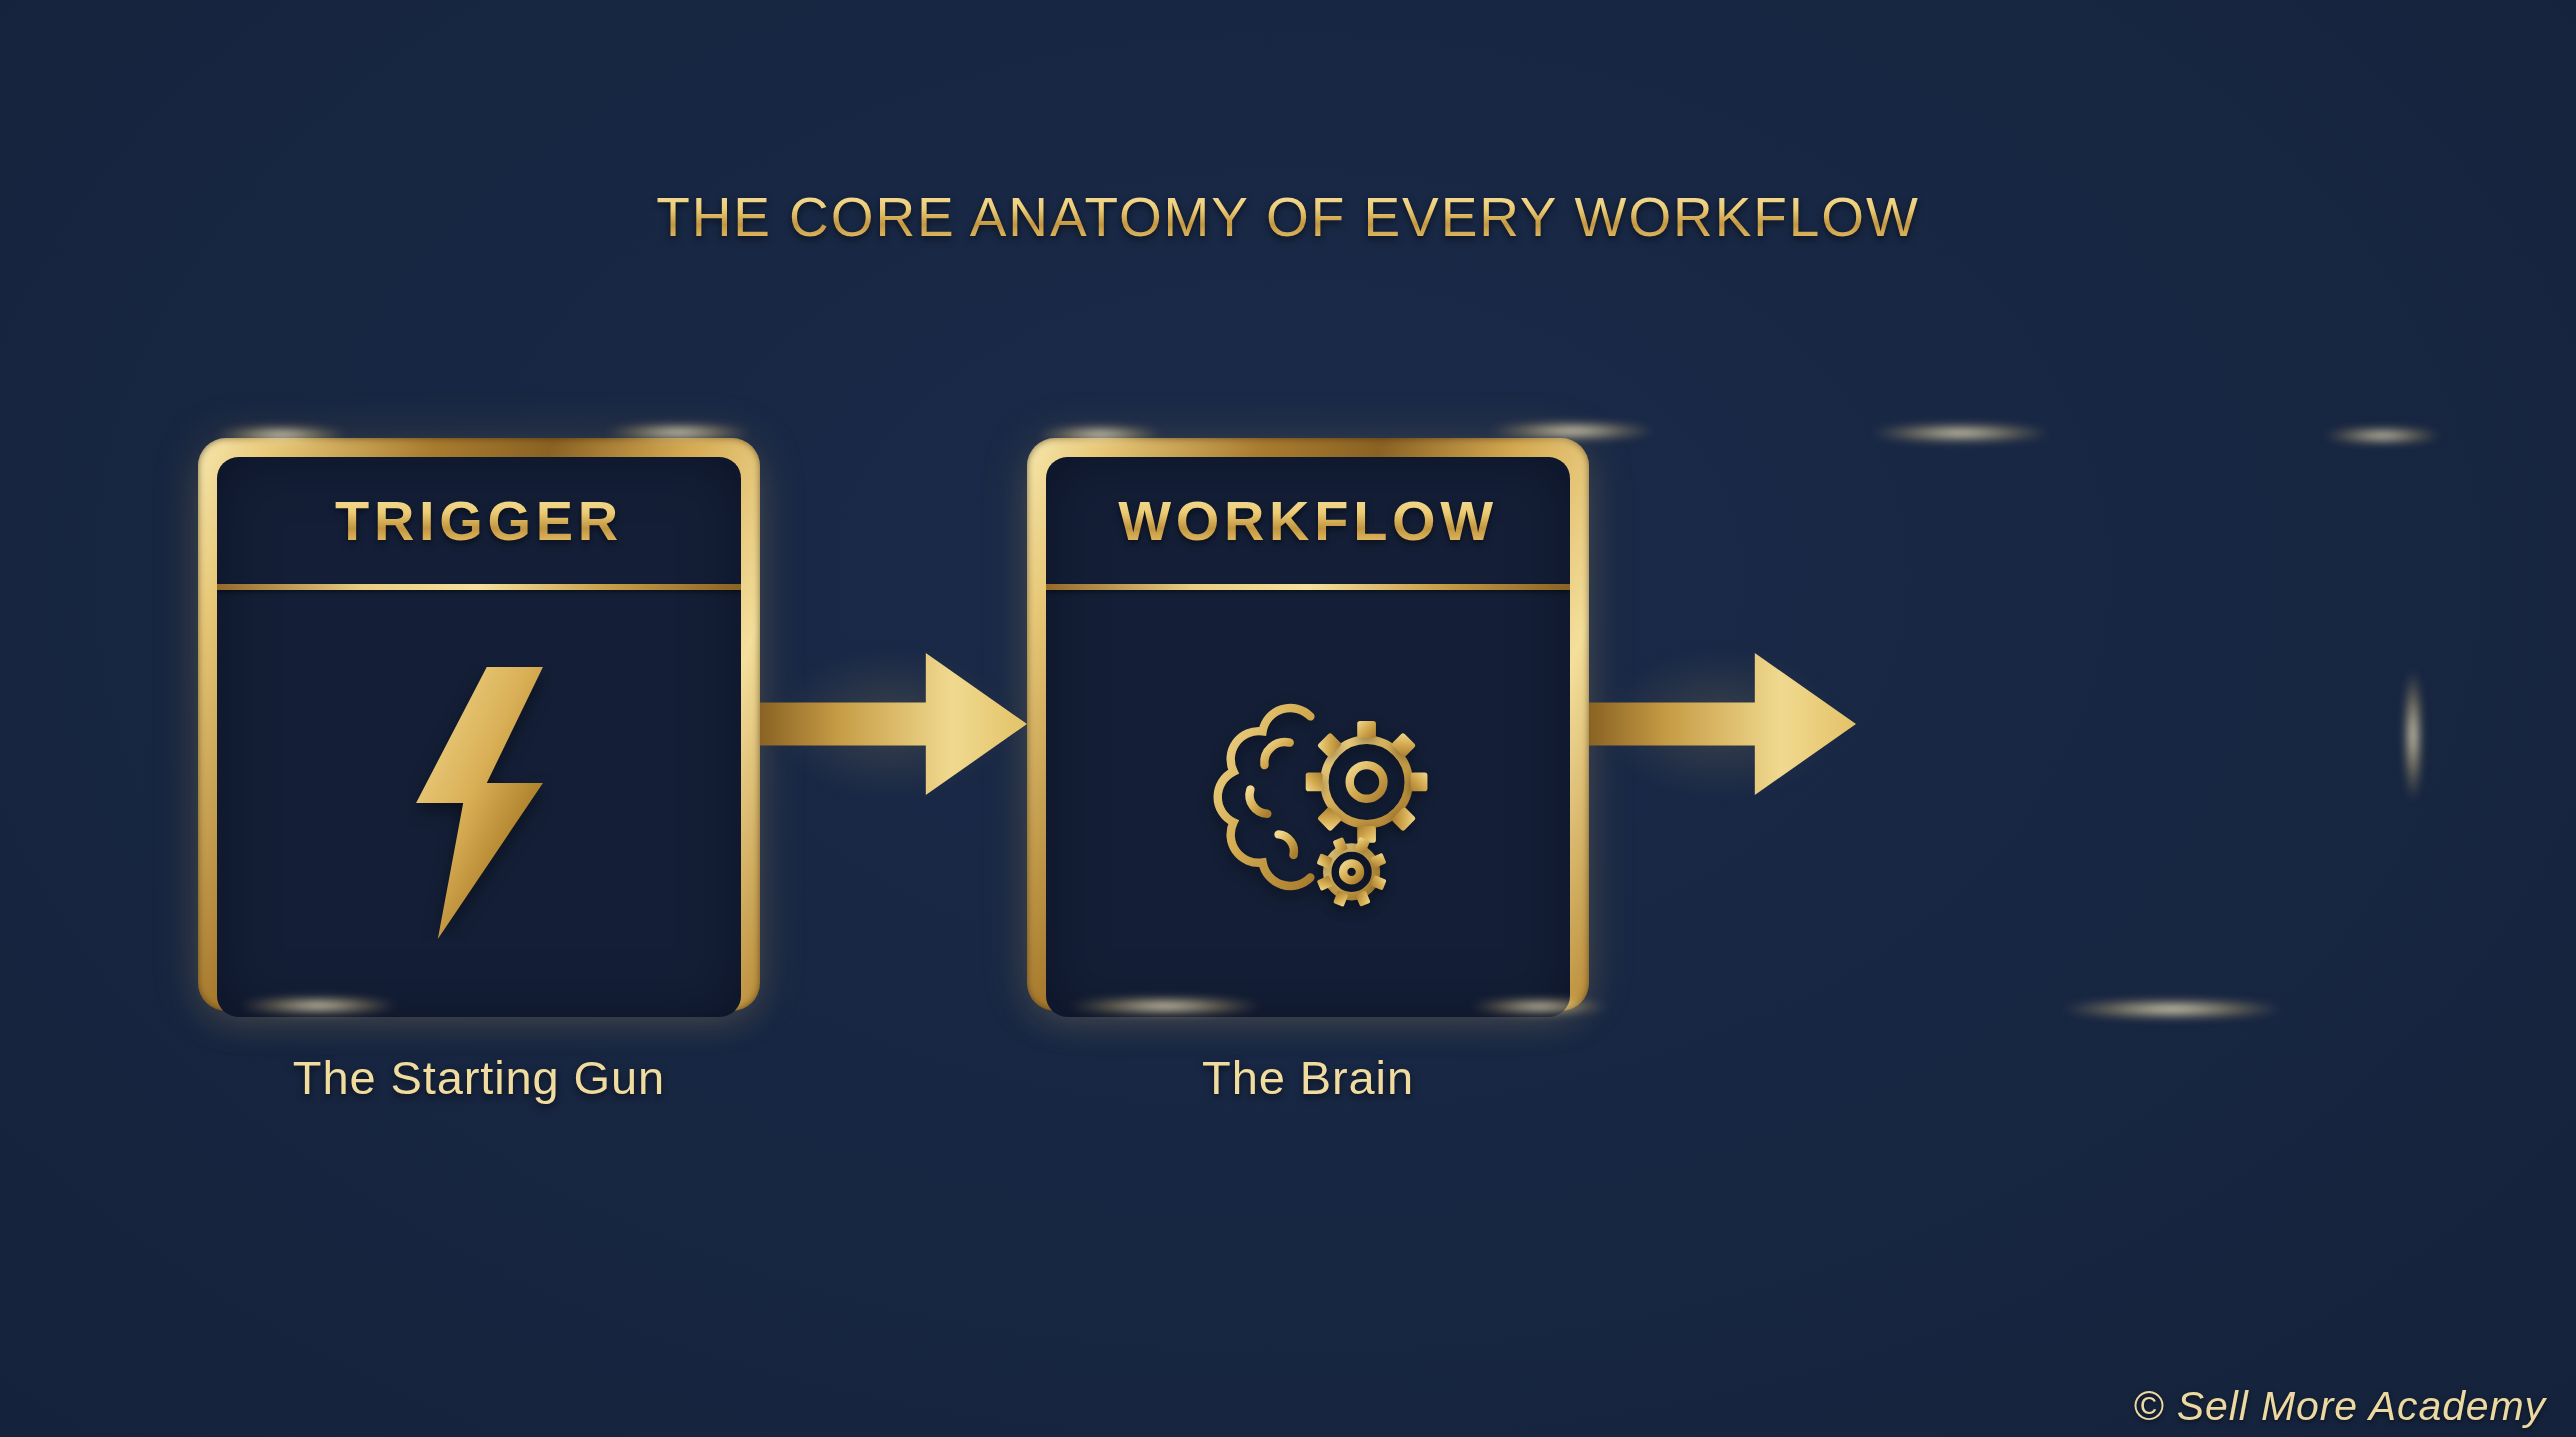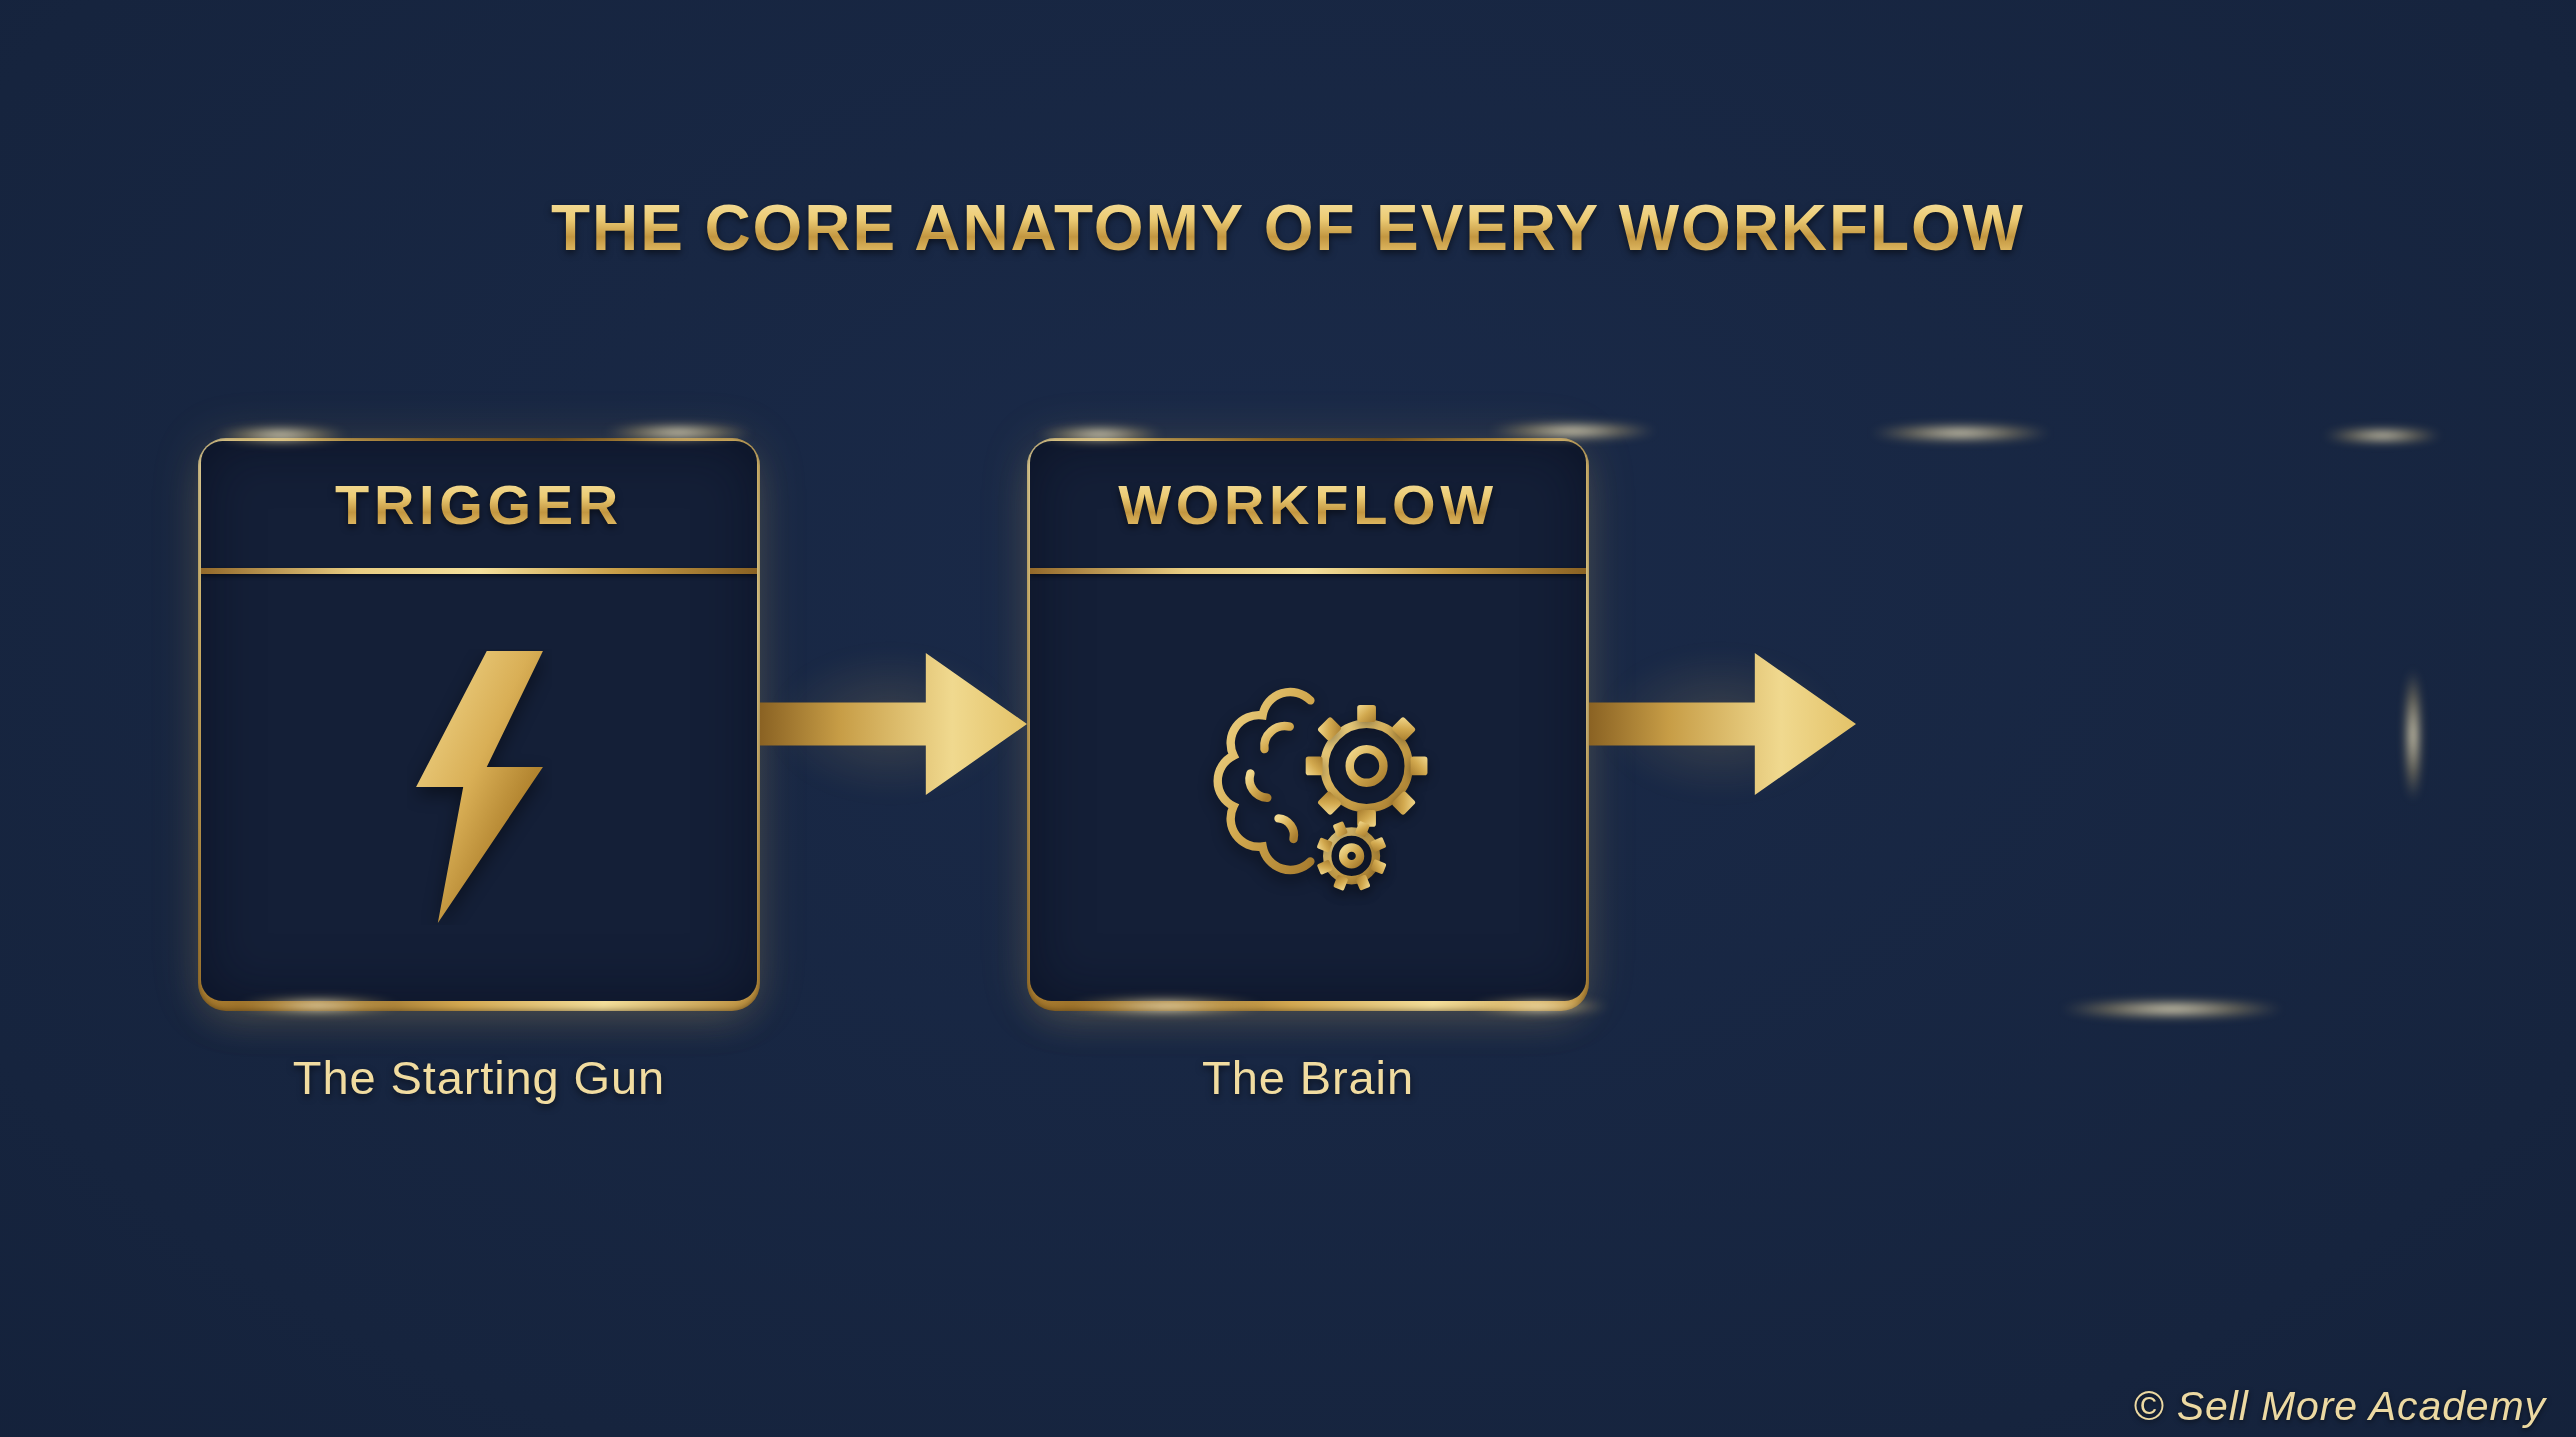--- a/index.html
+++ b/index.html
@@ -22,40 +22,40 @@
     -webkit-background-clip: text;
     background-clip: text;
     color: transparent;
     filter: drop-shadow(0 3.7px 3.7px rgba(0,0,0,0.55));
   }
 
   .title {
     position: absolute;
     top: 148px; left: 0; width: 100%;
     text-align: center;
-    font-size: 64px;
-    font-weight: bold;
+    font-size: 55px;
+    font-weight: normal;
     letter-spacing: 1.9px;
     white-space: nowrap;
   }
 
   
   .row {
     position: absolute;
     left: 198px; top: 438px;
     width: 2218px;
     display: flex;
     align-items: flex-start;
   }
   .step { flex: 0 0 562px; width: 562px; display: flex; flex-direction: column; }
 
   .panel {
     box-sizing: border-box;
     height: 573px;
-    padding: 3px;
+    padding: 19px;
     border-radius: 28px;
     background: linear-gradient(112deg,
       #f7e7ae 0%, #e7c877 10%, #a97c2f 30%, #8a6223 45%,
       #d4a951 62%, #f4df9b 80%, #b98b38 100%);
     box-shadow:
       0 0 51px rgba(235,195,105,0.13),
       0 15px 43px -13px rgba(240,205,120,0.22),
       inset 0 0 7.5px rgba(40,25,5,0.6);
   }
   .panel-inner {

